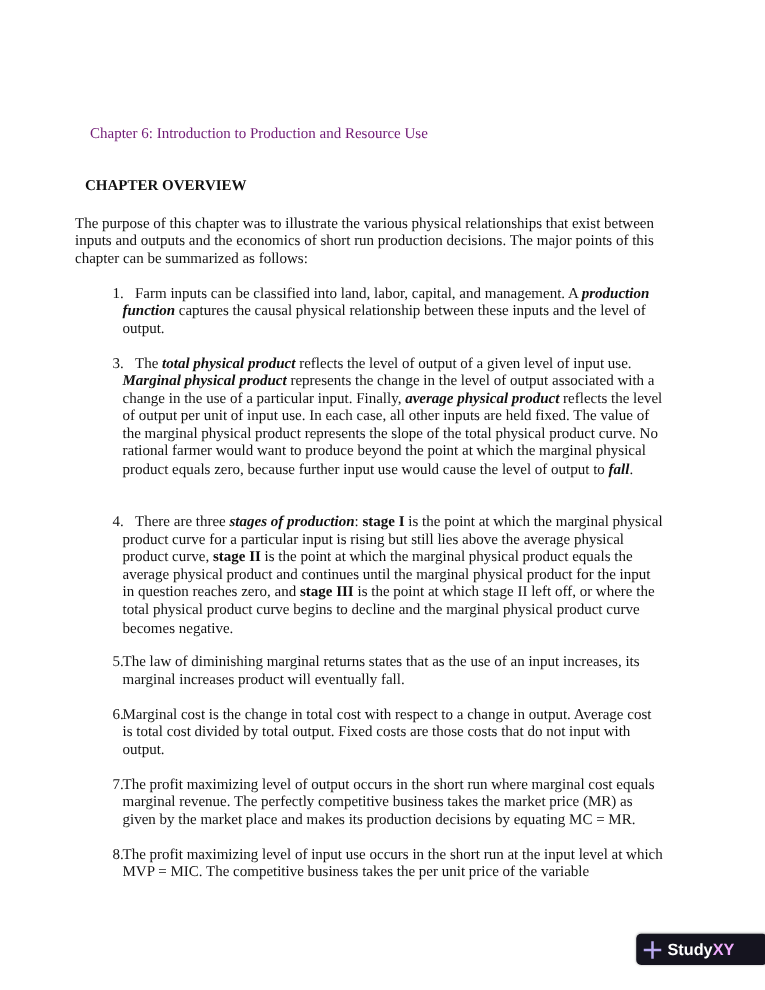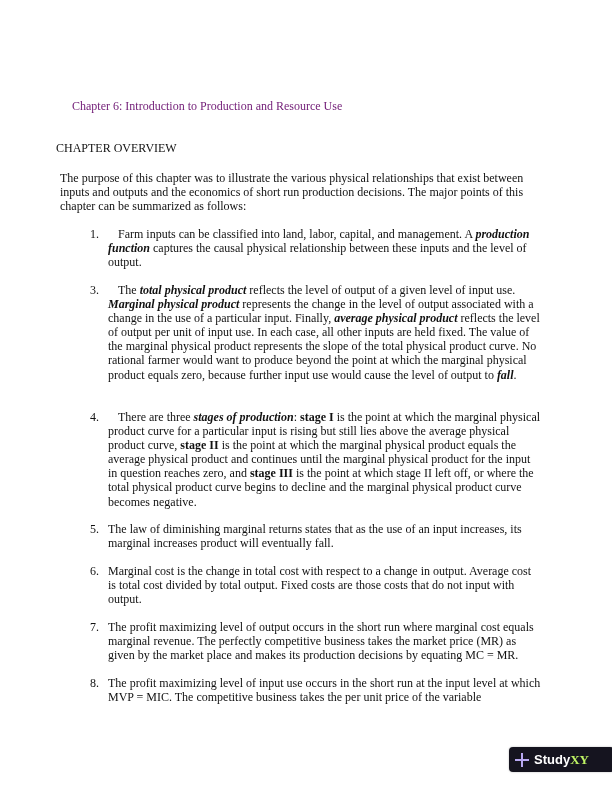--- a/index.html
+++ b/index.html
@@ -1,36 +1,36 @@
 <!DOCTYPE html>
 <html><head>
   <meta charset="utf-8">
   <style>
     html, body { margin: 0; padding: 0; background: #ffffff; }
     body { width: 612px; height: 792px; position: relative; overflow: hidden;
            font-family: "Liberation Serif", "DejaVu Serif", serif; font-size: 12px; line-height: 14.1px; color: #111; }
     .abs { position: absolute; }
     .title { left: 72px; top: 99px; color: #701a75; white-space: nowrap; }
-    .heading { left: 56px; top: 141px; font-weight: normal; white-space: nowrap; }
+    .heading { left: 68px; top: 141px; font-weight: bold; white-space: nowrap; }
     .para { left: 60px; top: 171px; width: 470px; }
     .item { position: absolute; left: 90px; width: 452px; }
     .num { position: absolute; left: 0; top: 0; }
-    .body { margin-left: 18px; width: 434px; }
+    .body { margin-left: 8px; width: 434px; }
     .body.indent { text-indent: 10px; }
     .bi { font-weight: bold; font-style: italic; }
     .b { font-weight: bold; }
     .badge { left: 509px; top: 747px; width: 105px; height: 25px; background: #15141f; border-radius: 4px;
              display: flex; align-items: center; box-shadow: 0 0 2px rgba(0,0,0,0.3); }
     .badge .plus { position: relative; width: 14px; height: 14px; margin-left: 6px; margin-right: 5px; }
     .badge .plus::before, .badge .plus::after { content: ""; position: absolute; background: #b9a9f2; }
     .badge .plus::before { left: 6px; top: 0; width: 2px; height: 14px; }
     .badge .plus::after { left: 0; top: 6px; width: 14px; height: 2px; }
     .badge .word { font-family: "Liberation Sans", "DejaVu Sans", sans-serif; font-weight: bold; font-size: 13px; line-height: 25px; white-space: nowrap; }
     .badge .w1 { color: #ffffff; }
-    .badge .w2 { color: #bef264; font-family: Liberation Serif, serif; }
+    .badge .w2 { color: #f0abfc; }
   </style>
 </head>
 <body>
 
 <div class="abs title">Chapter 6: Introduction to Production and Resource Use</div>
 
 <div class="abs heading">CHAPTER OVERVIEW</div>
 
 <div class="abs para">The purpose of this chapter was to illustrate the various physical relationships that exist between inputs and outputs and the economics of short run production decisions.  The major points of this chapter can be summarized as follows:</div>
 

